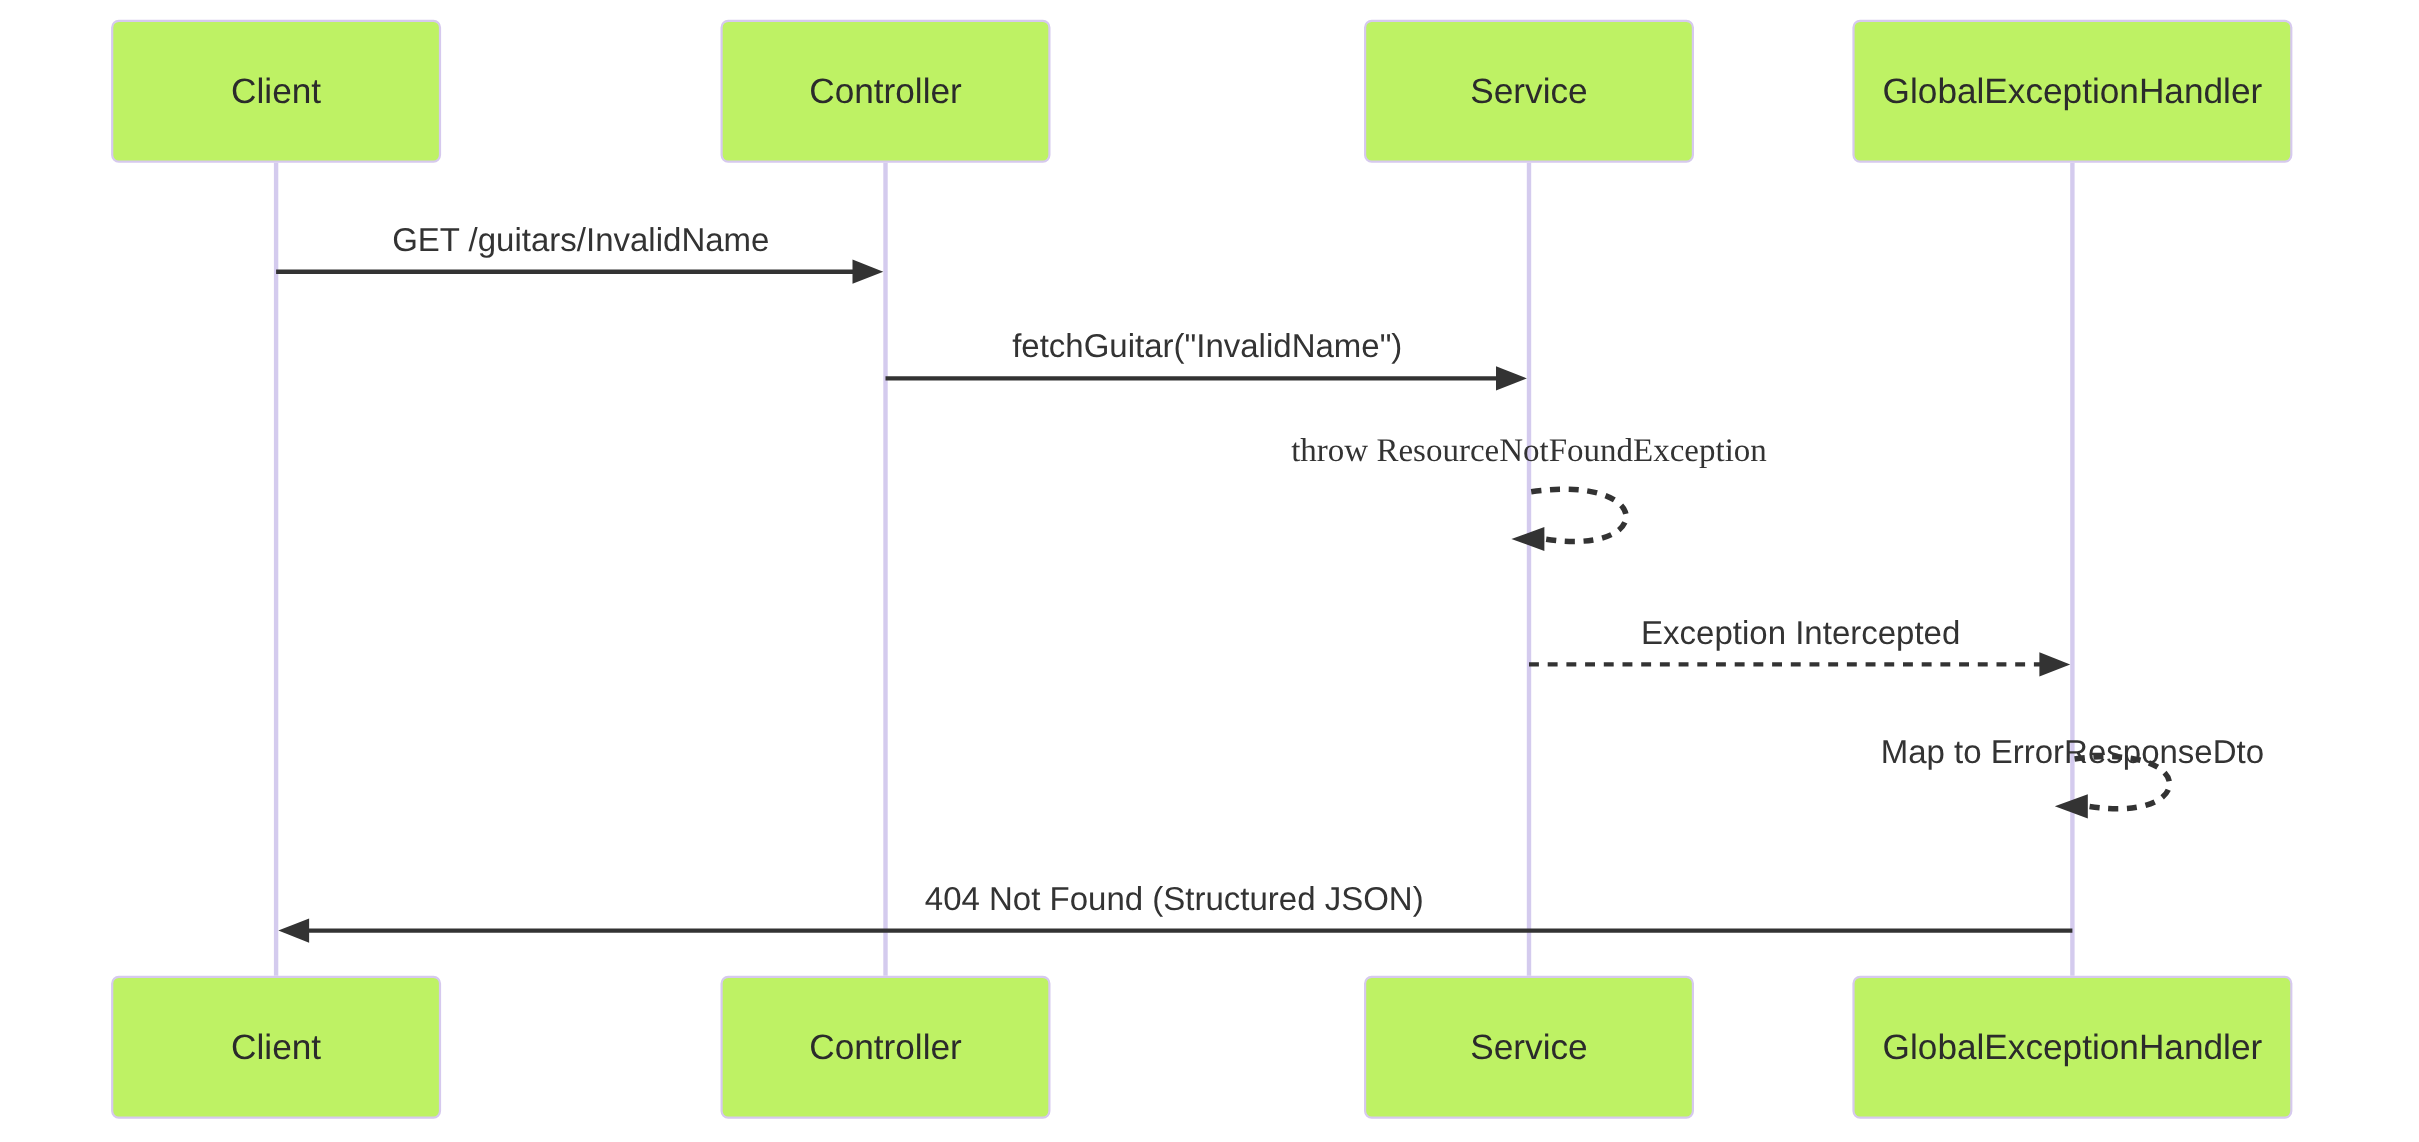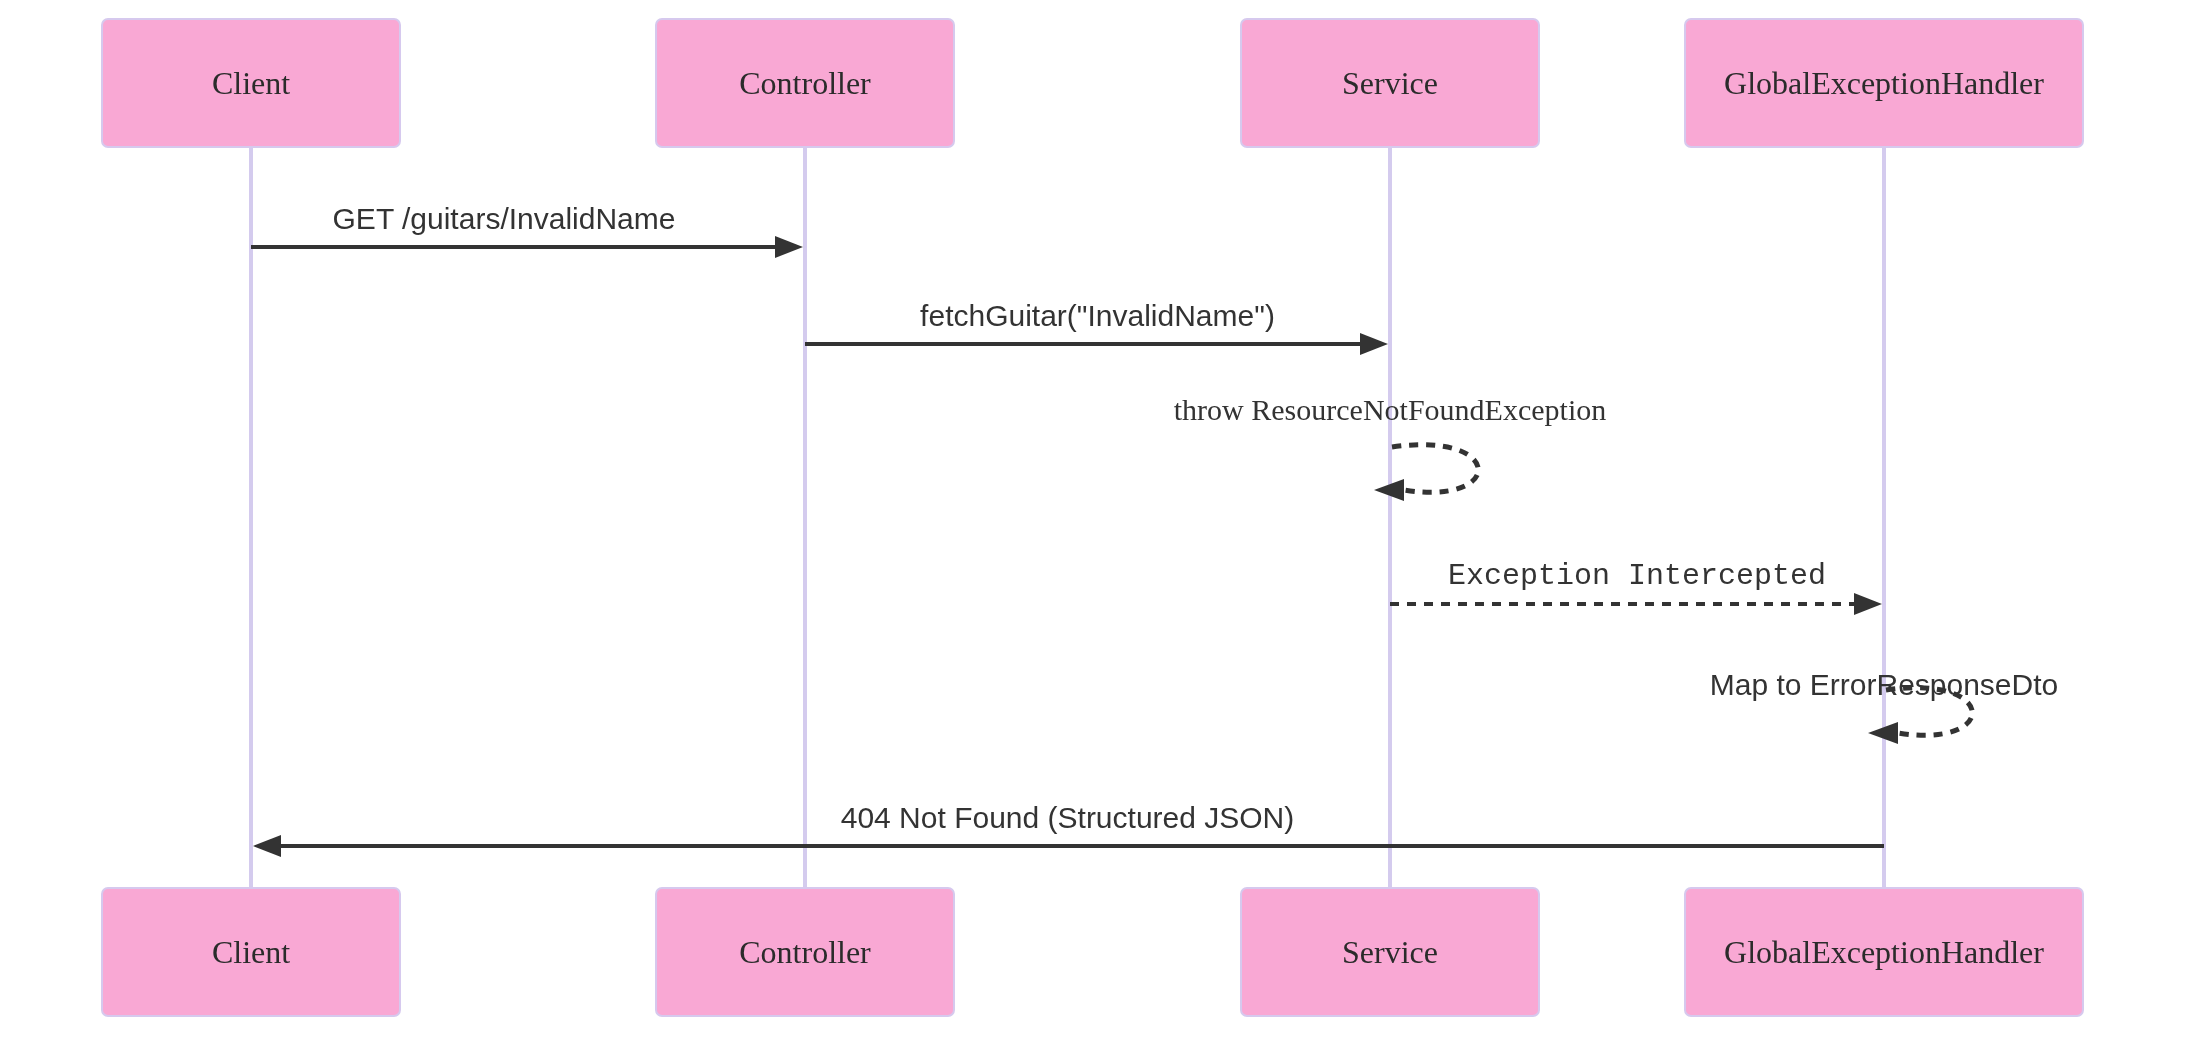--- a/index.html
+++ b/index.html
@@ -16,29 +16,28 @@
     font-family: "Liberation Sans", "DejaVu Sans", sans-serif;
   }
   #lines-layer {
     position: absolute;
     left: 0;
     top: 0;
   }
   .actor-box {
     position: absolute;
     box-sizing: border-box;
-    background: #f9a8d4;
+    background: #bef264;
     border: 2px solid #D6C9EE;
     border-radius: 7px;
     display: flex;
     align-items: center;
     justify-content: center;
     font-size: 32px;
     color: #2b2b2b;
-    font-family: Liberation Serif, serif;
   }
   .msg-label {
     position: absolute;
     transform: translateX(-50%);
     white-space: nowrap;
     font-size: 30px;
     color: #333333;
     line-height: 1.15;
   }
 </style>
@@ -58,24 +57,24 @@
       <path d="M 1392 447 C 1505 431, 1505 506, 1404 490" fill="none" stroke="#333333" stroke-width="5" stroke-dasharray="9,8"></path>
       <polygon points="1374,490 1404,479 1404,501" fill="#333333"></polygon>
       <line x1="1390" y1="604" x2="1860" y2="604" stroke="#333333" stroke-width="4" stroke-dasharray="9,8"></line>
       <polygon points="1882,604 1854,593 1854,615" fill="#333333"></polygon>
       <path d="M 1886 690 C 1999 674, 1999 749, 1898 733" fill="none" stroke="#333333" stroke-width="5" stroke-dasharray="9,8"></path>
       <polygon points="1868,733 1898,722 1898,744" fill="#333333"></polygon>
       <line x1="1884" y1="846" x2="275" y2="846" stroke="#333333" stroke-width="4"></line>
       <polygon points="253,846 281,835 281,857" fill="#333333"></polygon>
     </svg>
   <div id="nodes-layer">
-      <div class="msg-label" style="left: 504px; top: 202px;">GET /guitars/InvalidName</div>
+      <div class="msg-label" style="left: 528px; top: 202px;">GET /guitars/InvalidName</div>
       <div class="msg-label" style="left: 1097.5px; top: 299px;">fetchGuitar("InvalidName")</div>
       <div class="msg-label" style="left: 1390px; top: 393px; font-family: Liberation Serif, serif;">throw ResourceNotFoundException</div>
-      <div class="msg-label" style="left: 1637px; top: 559px; font-family: Liberation Mono, monospace;">Exception Intercepted</div>
+      <div class="msg-label" style="left: 1637px; top: 559px;">Exception Intercepted</div>
       <div class="msg-label" style="left: 1884px; top: 628px; margin-top: 40px;">Map to ErrorResponseDto</div>
       <div class="msg-label" style="left: 1067.5px; top: 801px;">404 Not Found (Structured JSON)</div>
       <div class="actor-box" style="left: 101px; top: 18px; width: 300px; height: 130px;">
         <span>Client</span>
       </div>
       <div class="actor-box" style="left: 101px; top: 887px; width: 300px; height: 130px;">
         <span>Client</span>
       </div>
       <div class="actor-box" style="left: 655px; top: 18px; width: 300px; height: 130px;">
         <span>Controller</span>

